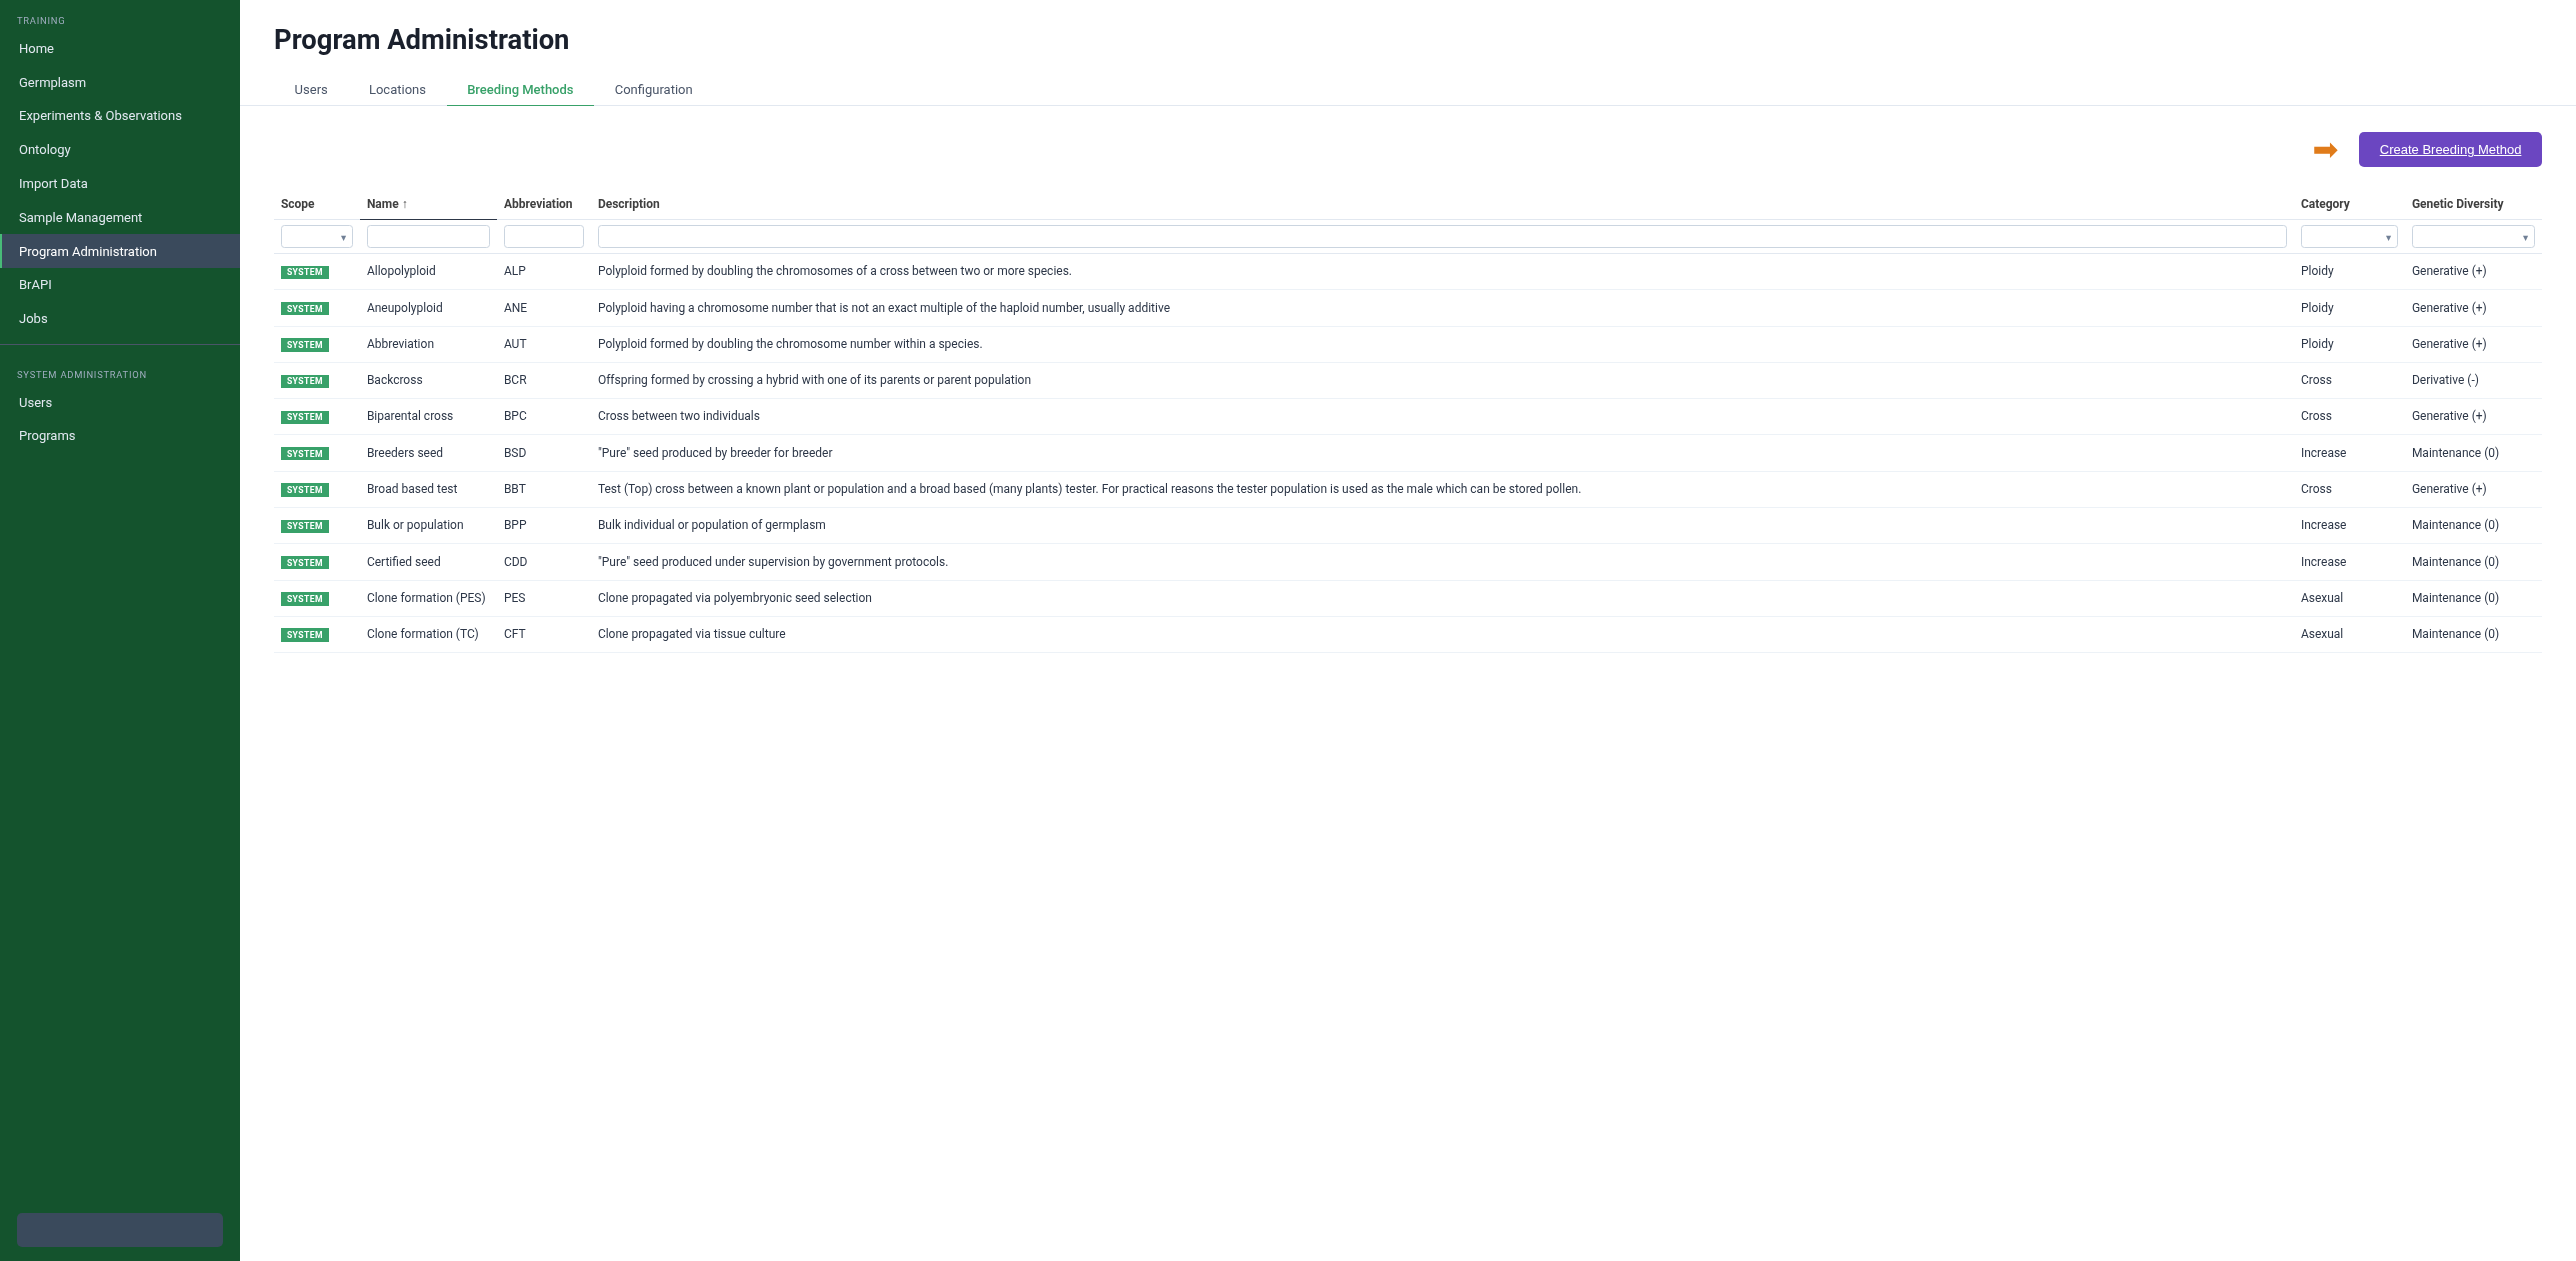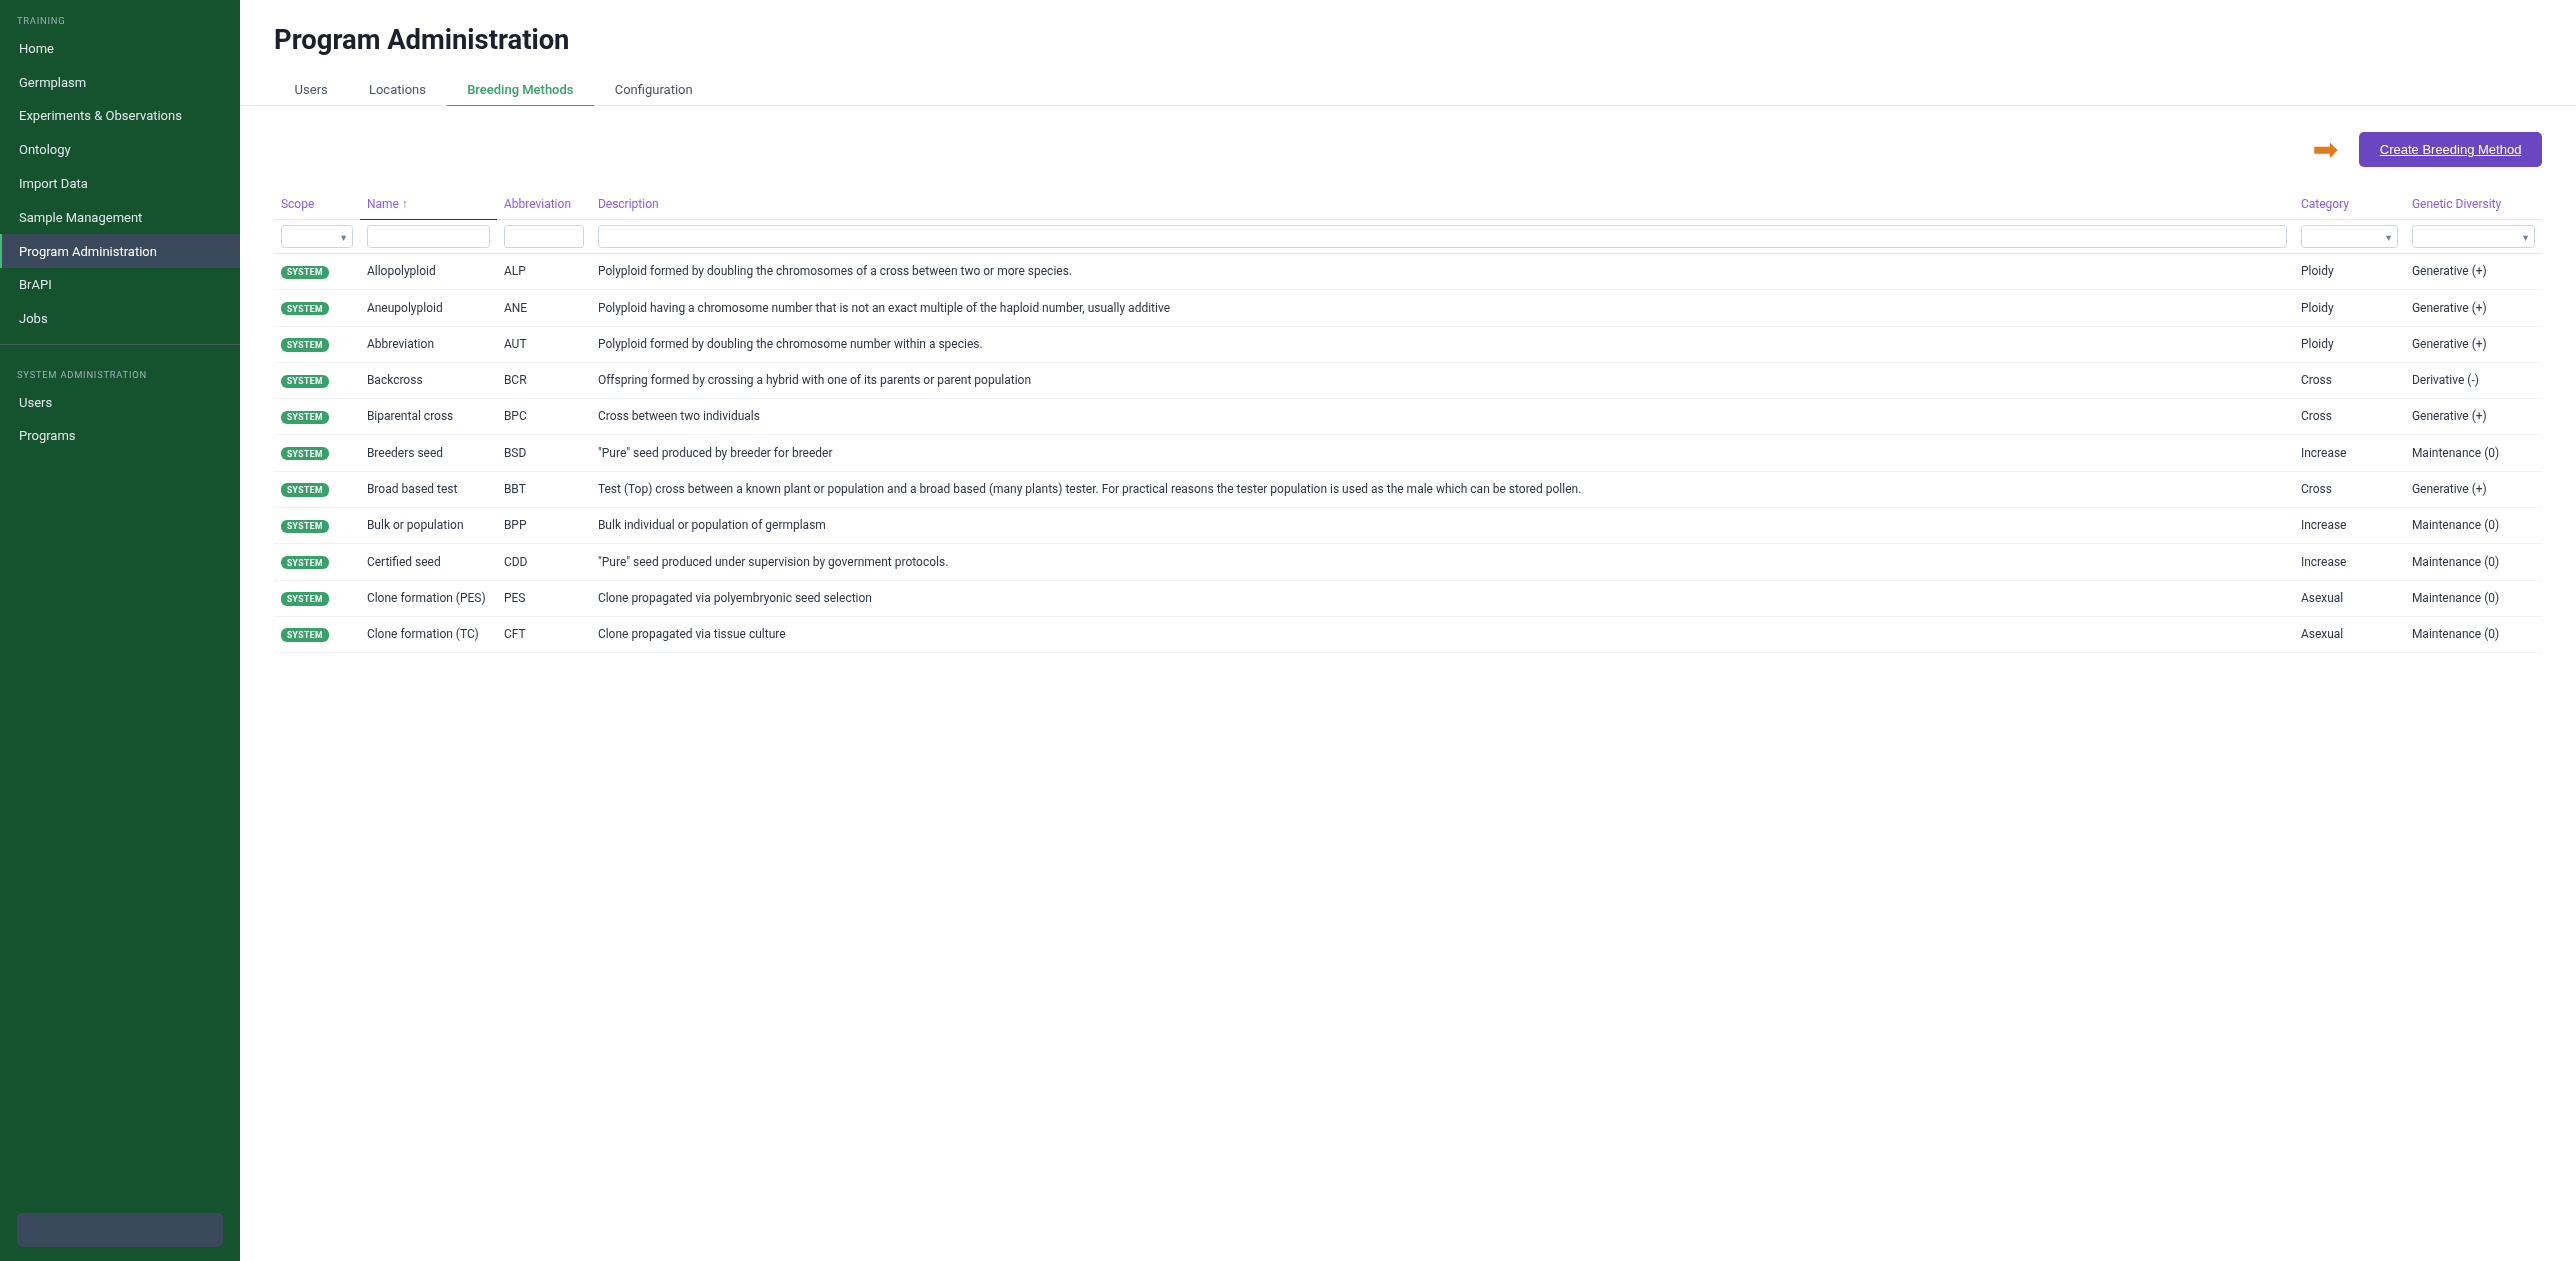--- a/index.html
+++ b/index.html
@@ -122,22 +122,22 @@
     }
 
     
     table {
       width: 100%;
       border-collapse: collapse;
       font-size: 12px;
     }
     thead th {
       text-align: left;
-      font-weight: 400;
-      color: #8b5cf6;
+      font-weight: 700;
+      color: #404040;
       padding: 8.6px 10.3px 8.6px 6.9px;
       border-bottom: 1.7px solid #e2e8f0;
       white-space: nowrap;
     }
     thead th.name-col {
       border-bottom: 1.7px solid #2d3748;
     }
     .filter-row td {
       padding: 5.1px 6.9px;
       border-bottom: 0.9px solid #e2e8f0;
@@ -176,21 +176,21 @@
       color: #2d3748;
       vertical-align: top;
     }
     .scope-badge {
       display: inline-block;
       background: #38a169;
       color: #fff;
       font-size: 8.6px;
       font-weight: 700;
       padding: 1.7px 6px;
-      border-radius: 6px;
+      border-radius: 0;
       letter-spacing: 0.05em;
     }
     .col-scope { width: 86px; }
     .col-name { width: 137px; }
     .col-abbr { width: 94px; }
     .col-desc { }
     .col-cat { width: 111px; }
     .col-gendiv { width: 137px; }
   </style>
 </head>

